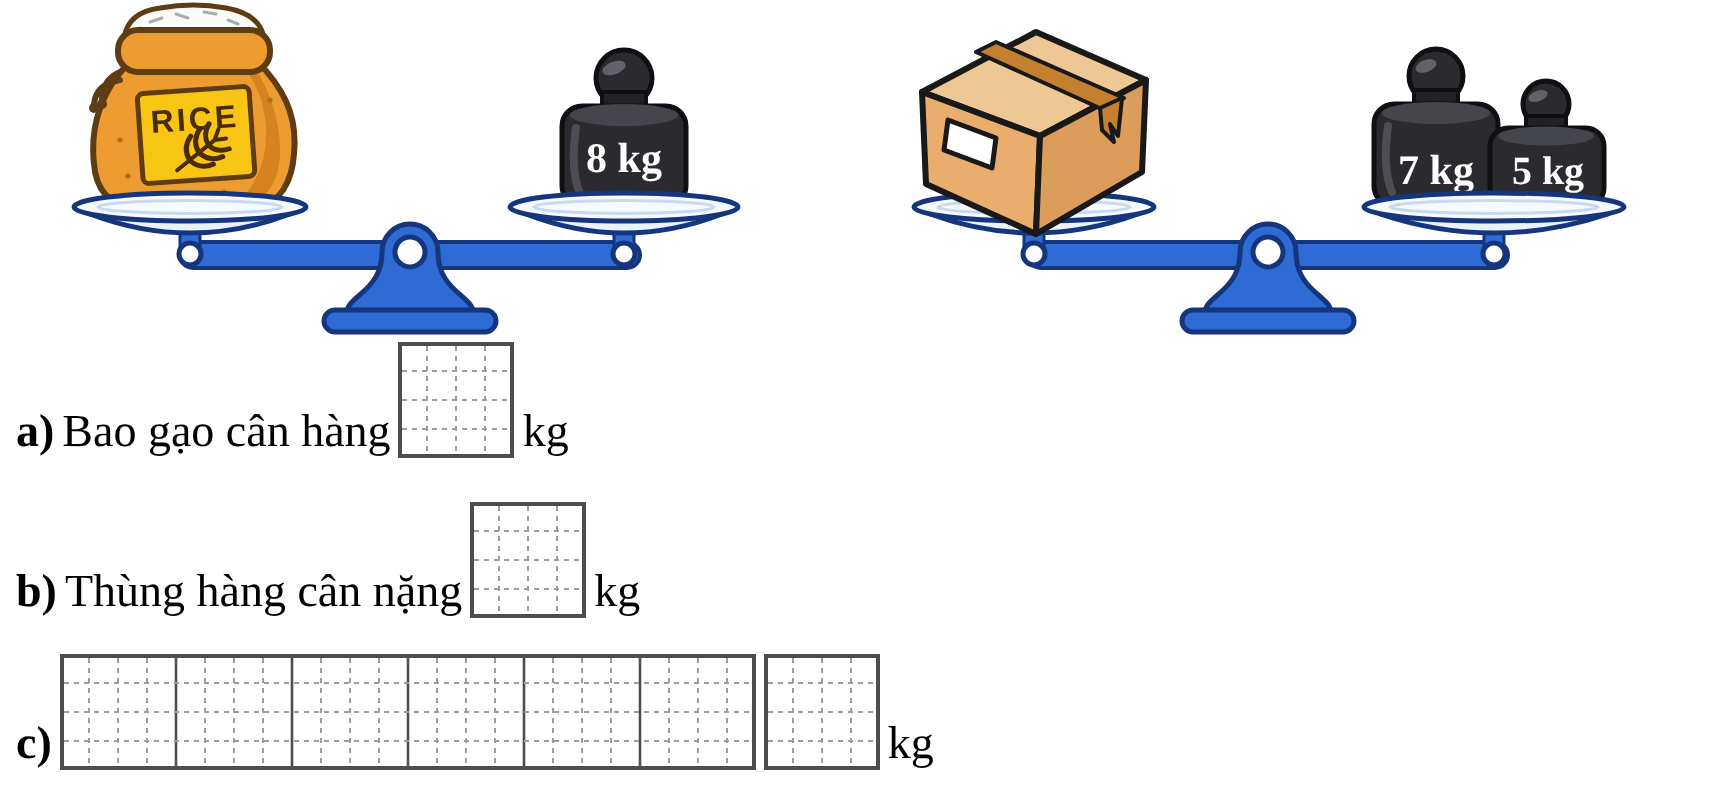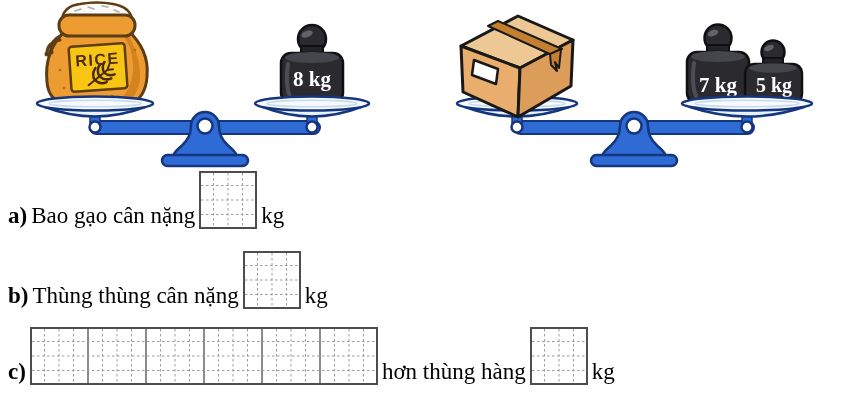--- a/index.html
+++ b/index.html
@@ -126,36 +126,36 @@
 
     <g>
       <path d="M260,107 Q317,126 374,107 Z" fill="#e9f2fb" stroke="#15357c" stroke-width="2.5" stroke-linejoin="round"></path>
       <ellipse cx="317" cy="103.5" rx="65" ry="7" fill="#f6fafe" stroke="#15357c" stroke-width="2.5"></ellipse>
       <ellipse cx="317" cy="103.5" rx="52" ry="3.2" fill="none" stroke="#c7d9ef" stroke-width="1.5"></ellipse>
     </g>
   </svg>
 
   <div class="q-row" style="left:8px;top:171px">
     <span class="q-marker">a)</span>
-    <span>Bao gạo cân nặng</span>
+    <span>Bao gạo cân hàng</span>
     <svg class="answer-box" width="58" height="58">
         <rect x="1" y="1" width="56" height="56" fill="#ffffff" stroke="#4d4d4d" stroke-width="2"></rect>
         <line x1="14.5" y1="2" x2="14.5" y2="56" stroke="#9c9c9c" stroke-width="1" stroke-dasharray="2.5,2.5"></line>
         <line x1="29" y1="2" x2="29" y2="56" stroke="#9c9c9c" stroke-width="1" stroke-dasharray="2.5,2.5"></line>
         <line x1="43.5" y1="2" x2="43.5" y2="56" stroke="#9c9c9c" stroke-width="1" stroke-dasharray="2.5,2.5"></line>
         <line x1="2" y1="14.5" x2="56" y2="14.5" stroke="#9c9c9c" stroke-width="1" stroke-dasharray="2.5,2.5"></line>
         <line x1="2" y1="29" x2="56" y2="29" stroke="#9c9c9c" stroke-width="1" stroke-dasharray="2.5,2.5"></line>
         <line x1="2" y1="43.5" x2="56" y2="43.5" stroke="#9c9c9c" stroke-width="1" stroke-dasharray="2.5,2.5"></line>
       </svg>
     <span>kg</span>
   </div>
 
   <div class="q-row" style="left:8px;top:251px">
     <span class="q-marker">b)</span>
-    <span>Thùng thùng cân nặng</span>
+    <span>Thùng hàng cân nặng</span>
     <svg class="answer-box" width="58" height="58">
         <rect x="1" y="1" width="56" height="56" fill="#ffffff" stroke="#4d4d4d" stroke-width="2"></rect>
         <line x1="14.5" y1="2" x2="14.5" y2="56" stroke="#9c9c9c" stroke-width="1" stroke-dasharray="2.5,2.5"></line>
         <line x1="29" y1="2" x2="29" y2="56" stroke="#9c9c9c" stroke-width="1" stroke-dasharray="2.5,2.5"></line>
         <line x1="43.5" y1="2" x2="43.5" y2="56" stroke="#9c9c9c" stroke-width="1" stroke-dasharray="2.5,2.5"></line>
         <line x1="2" y1="14.5" x2="56" y2="14.5" stroke="#9c9c9c" stroke-width="1" stroke-dasharray="2.5,2.5"></line>
         <line x1="2" y1="29" x2="56" y2="29" stroke="#9c9c9c" stroke-width="1" stroke-dasharray="2.5,2.5"></line>
         <line x1="2" y1="43.5" x2="56" y2="43.5" stroke="#9c9c9c" stroke-width="1" stroke-dasharray="2.5,2.5"></line>
       </svg>
     <span>kg</span>
@@ -185,21 +185,20 @@
         <line x1="246.5" y1="2" x2="246.5" y2="56" stroke="#9c9c9c" stroke-width="1" stroke-dasharray="2.5,2.5"></line>
         <line x1="261" y1="2" x2="261" y2="56" stroke="#9c9c9c" stroke-width="1" stroke-dasharray="2.5,2.5"></line>
         <line x1="275.5" y1="2" x2="275.5" y2="56" stroke="#9c9c9c" stroke-width="1" stroke-dasharray="2.5,2.5"></line>
         <line x1="304.5" y1="2" x2="304.5" y2="56" stroke="#9c9c9c" stroke-width="1" stroke-dasharray="2.5,2.5"></line>
         <line x1="319" y1="2" x2="319" y2="56" stroke="#9c9c9c" stroke-width="1" stroke-dasharray="2.5,2.5"></line>
         <line x1="333.5" y1="2" x2="333.5" y2="56" stroke="#9c9c9c" stroke-width="1" stroke-dasharray="2.5,2.5"></line>
         <line x1="2" y1="14.5" x2="346" y2="14.5" stroke="#9c9c9c" stroke-width="1" stroke-dasharray="2.5,2.5"></line>
         <line x1="2" y1="29" x2="346" y2="29" stroke="#9c9c9c" stroke-width="1" stroke-dasharray="2.5,2.5"></line>
         <line x1="2" y1="43.5" x2="346" y2="43.5" stroke="#9c9c9c" stroke-width="1" stroke-dasharray="2.5,2.5"></line>
       </svg>
-    <span>hơn thùng hàng</span>
     <svg class="answer-box" width="58" height="58">
         <rect x="1" y="1" width="56" height="56" fill="#ffffff" stroke="#4d4d4d" stroke-width="2"></rect>
         <line x1="14.5" y1="2" x2="14.5" y2="56" stroke="#9c9c9c" stroke-width="1" stroke-dasharray="2.5,2.5"></line>
         <line x1="29" y1="2" x2="29" y2="56" stroke="#9c9c9c" stroke-width="1" stroke-dasharray="2.5,2.5"></line>
         <line x1="43.5" y1="2" x2="43.5" y2="56" stroke="#9c9c9c" stroke-width="1" stroke-dasharray="2.5,2.5"></line>
         <line x1="2" y1="14.5" x2="56" y2="14.5" stroke="#9c9c9c" stroke-width="1" stroke-dasharray="2.5,2.5"></line>
         <line x1="2" y1="29" x2="56" y2="29" stroke="#9c9c9c" stroke-width="1" stroke-dasharray="2.5,2.5"></line>
         <line x1="2" y1="43.5" x2="56" y2="43.5" stroke="#9c9c9c" stroke-width="1" stroke-dasharray="2.5,2.5"></line>
       </svg>
     <span>kg</span>

